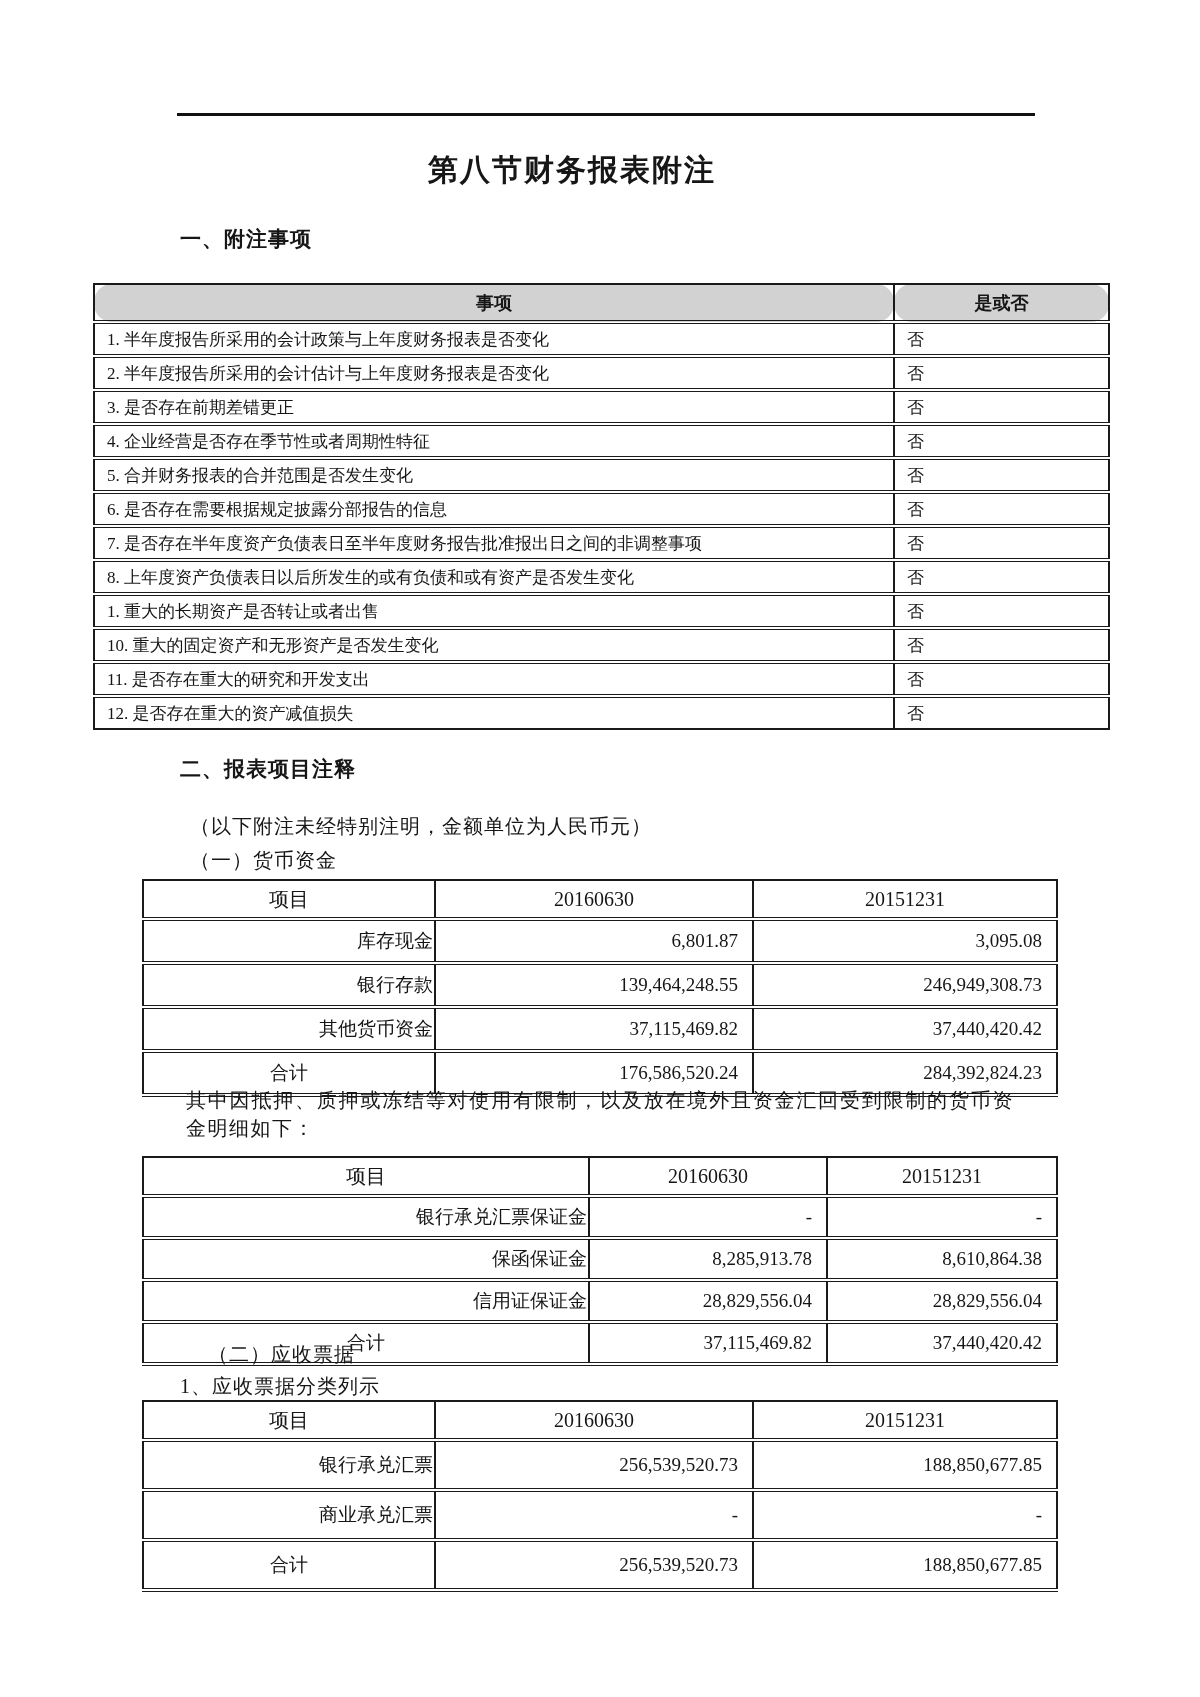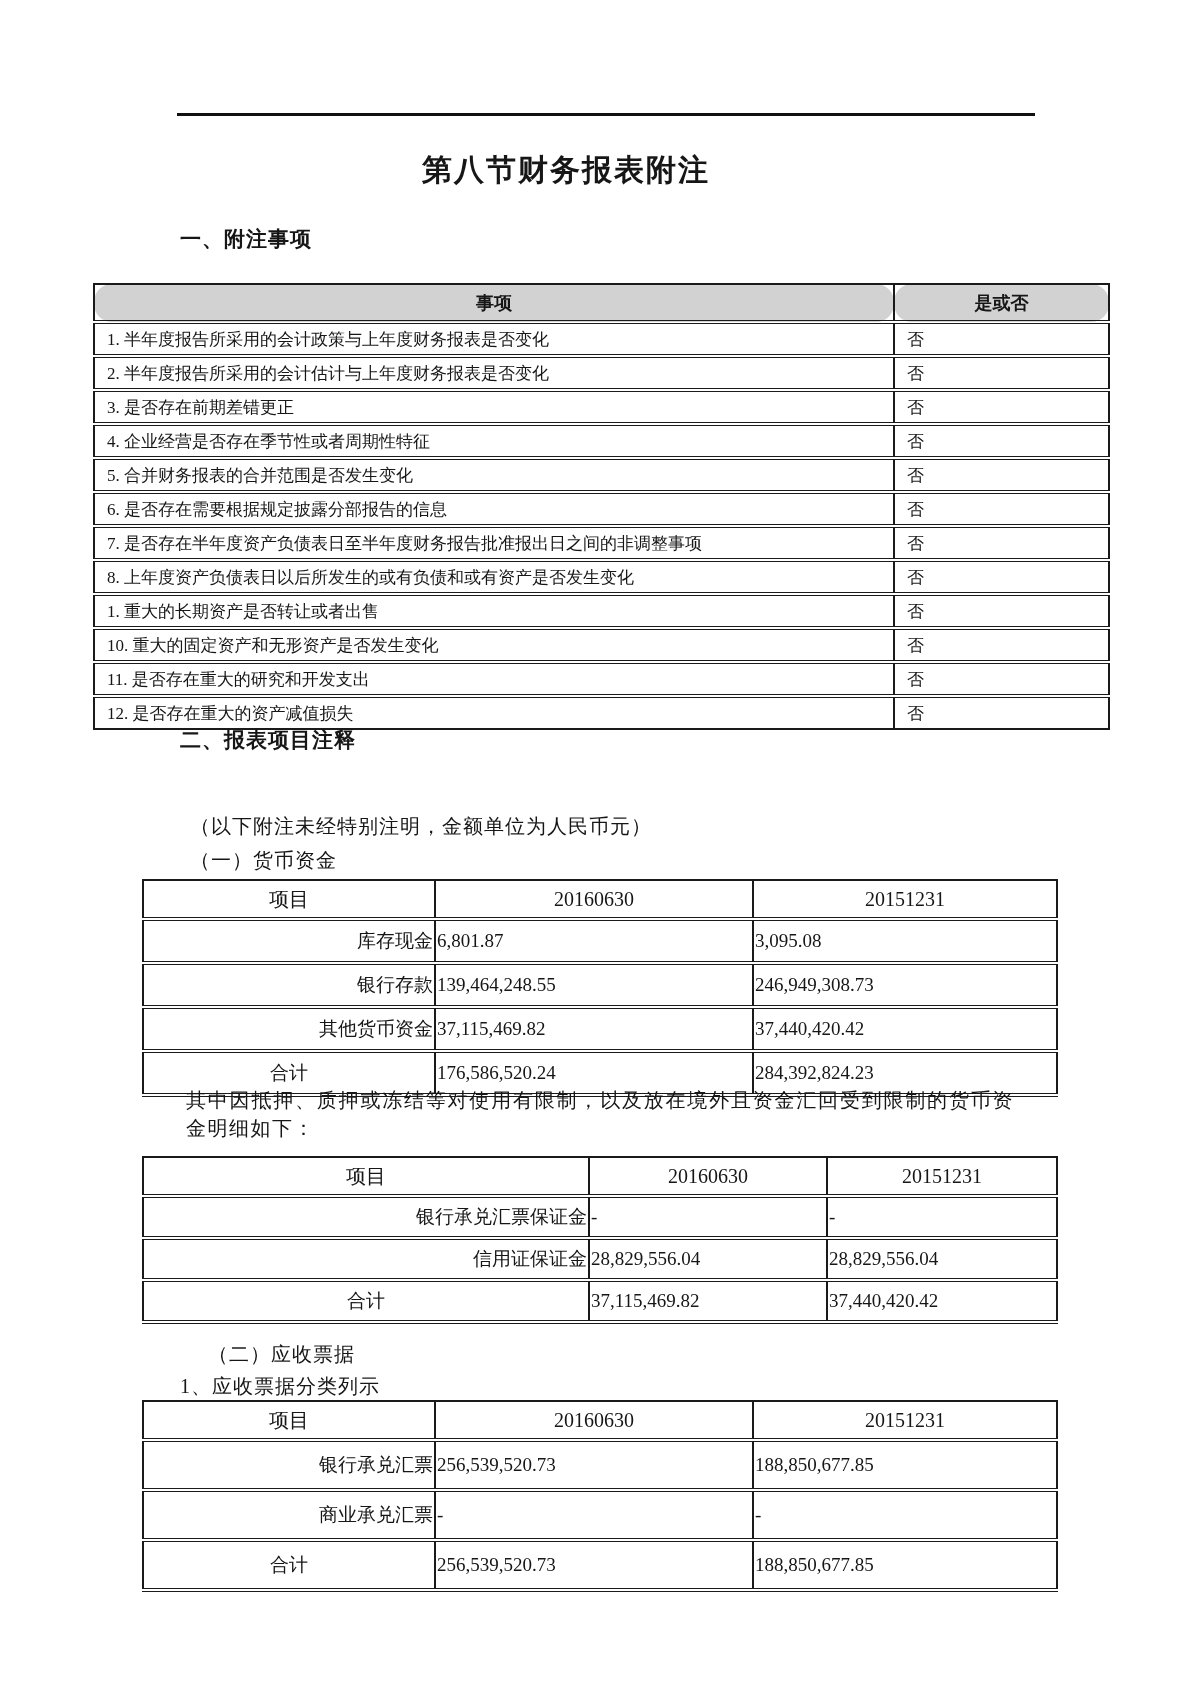--- a/index.html
+++ b/index.html
@@ -10,28 +10,28 @@
   }
   .announce {
     position:absolute; top:82px; left:0; width:1033px; text-align:right;
     font-family:"Liberation Sans","DejaVu Sans",sans-serif;
     font-weight:bold; font-size:21px; letter-spacing:1px;
   }
   .rule { position:absolute; top:113px; left:177px; width:858px; height:3px; background:#111; }
   .doc-title {
     position:absolute; top:150px; left:0; width:1132px; text-align:center;
     font-family:"Liberation Sans","DejaVu Sans",sans-serif;
-    font-weight:bold; font-size:30px; letter-spacing:2px;
+    font-weight:bold; font-size:30px; letter-spacing:2px;padding-left:6px;
   }
   .h-sec {
     position:absolute; font-family:"Liberation Sans","DejaVu Sans",sans-serif;
     font-weight:bold; font-size:21px; letter-spacing:1px;
   }
   .h-notes { top:225px; left:180px; }
-  .h-items { top:726px; left:180px;text-align:center; }
+  .h-items { top:755px; left:180px;text-align:center; }
   .plain { position:absolute; font-size:20px; letter-spacing:1px; }
   .unit-note { top:813px; left:190px; }
   .h-mf { top:847px; left:190px; }
   .h-nr { top:1341px; left:208px; }
   .h-nr-sub { top:1373px; left:180px; }
   .restricted {
     position:absolute; top:1086px; left:186px; width:828px;
     font-size:20px; line-height:28px; letter-spacing:1.5px; text-align:justify;
   }
 
@@ -55,21 +55,21 @@
   
   .ft {
     position:absolute; left:142px; width:916px;
     border-collapse:collapse; table-layout:fixed; font-size:19px;
     border:2px solid #1a1a1a;
   }
   .ft th, .ft td { border:2px solid #1a1a1a; border-top:4px double #1a1a1a; }
   .ft thead th { border-top:2px solid #1a1a1a; height:34px; font-weight:normal; text-align:center; font-size:20px; }
   .ft tbody tr:last-child td { border-bottom:4px double #1a1a1a; }
   .ft .item { text-align:right; padding-left:12px; }
-  .ft .num  { padding-right:14px; }
+  .ft .num  { text-align:right; padding-right:14px; }
   .ft .center { text-align:center;margin-top:34px; }
   #t2 { top:879px; }  #t2 td { height:38px; }
   #t3 { top:1156px; } #t3 td { height:36px; }
   #t4 { top:1400px; } #t4 td { height:44px; }
 </style>
 </head>
 <body>
 
 <div class="page">
 
@@ -197,20 +197,25 @@
         <th>20151231</th>
       </tr>
     </thead>
     <tbody>
       <tr>
           <td class="item">银行承兑汇票保证金</td>
           <td class="num">-</td>
           <td class="num">-</td>
         </tr>
       <tr>
+          <td class="item">保函保证金</td>
+          <td class="num">8,285,913.78</td>
+          <td class="num">8,610,864.38</td>
+        </tr>
+      <tr>
           <td class="item">信用证保证金</td>
           <td class="num">28,829,556.04</td>
           <td class="num">28,829,556.04</td>
         </tr>
       <tr>
           <td class="center">合计</td>
           <td class="num">37,115,469.82</td>
           <td class="num">37,440,420.42</td>
         </tr>
     </tbody>

